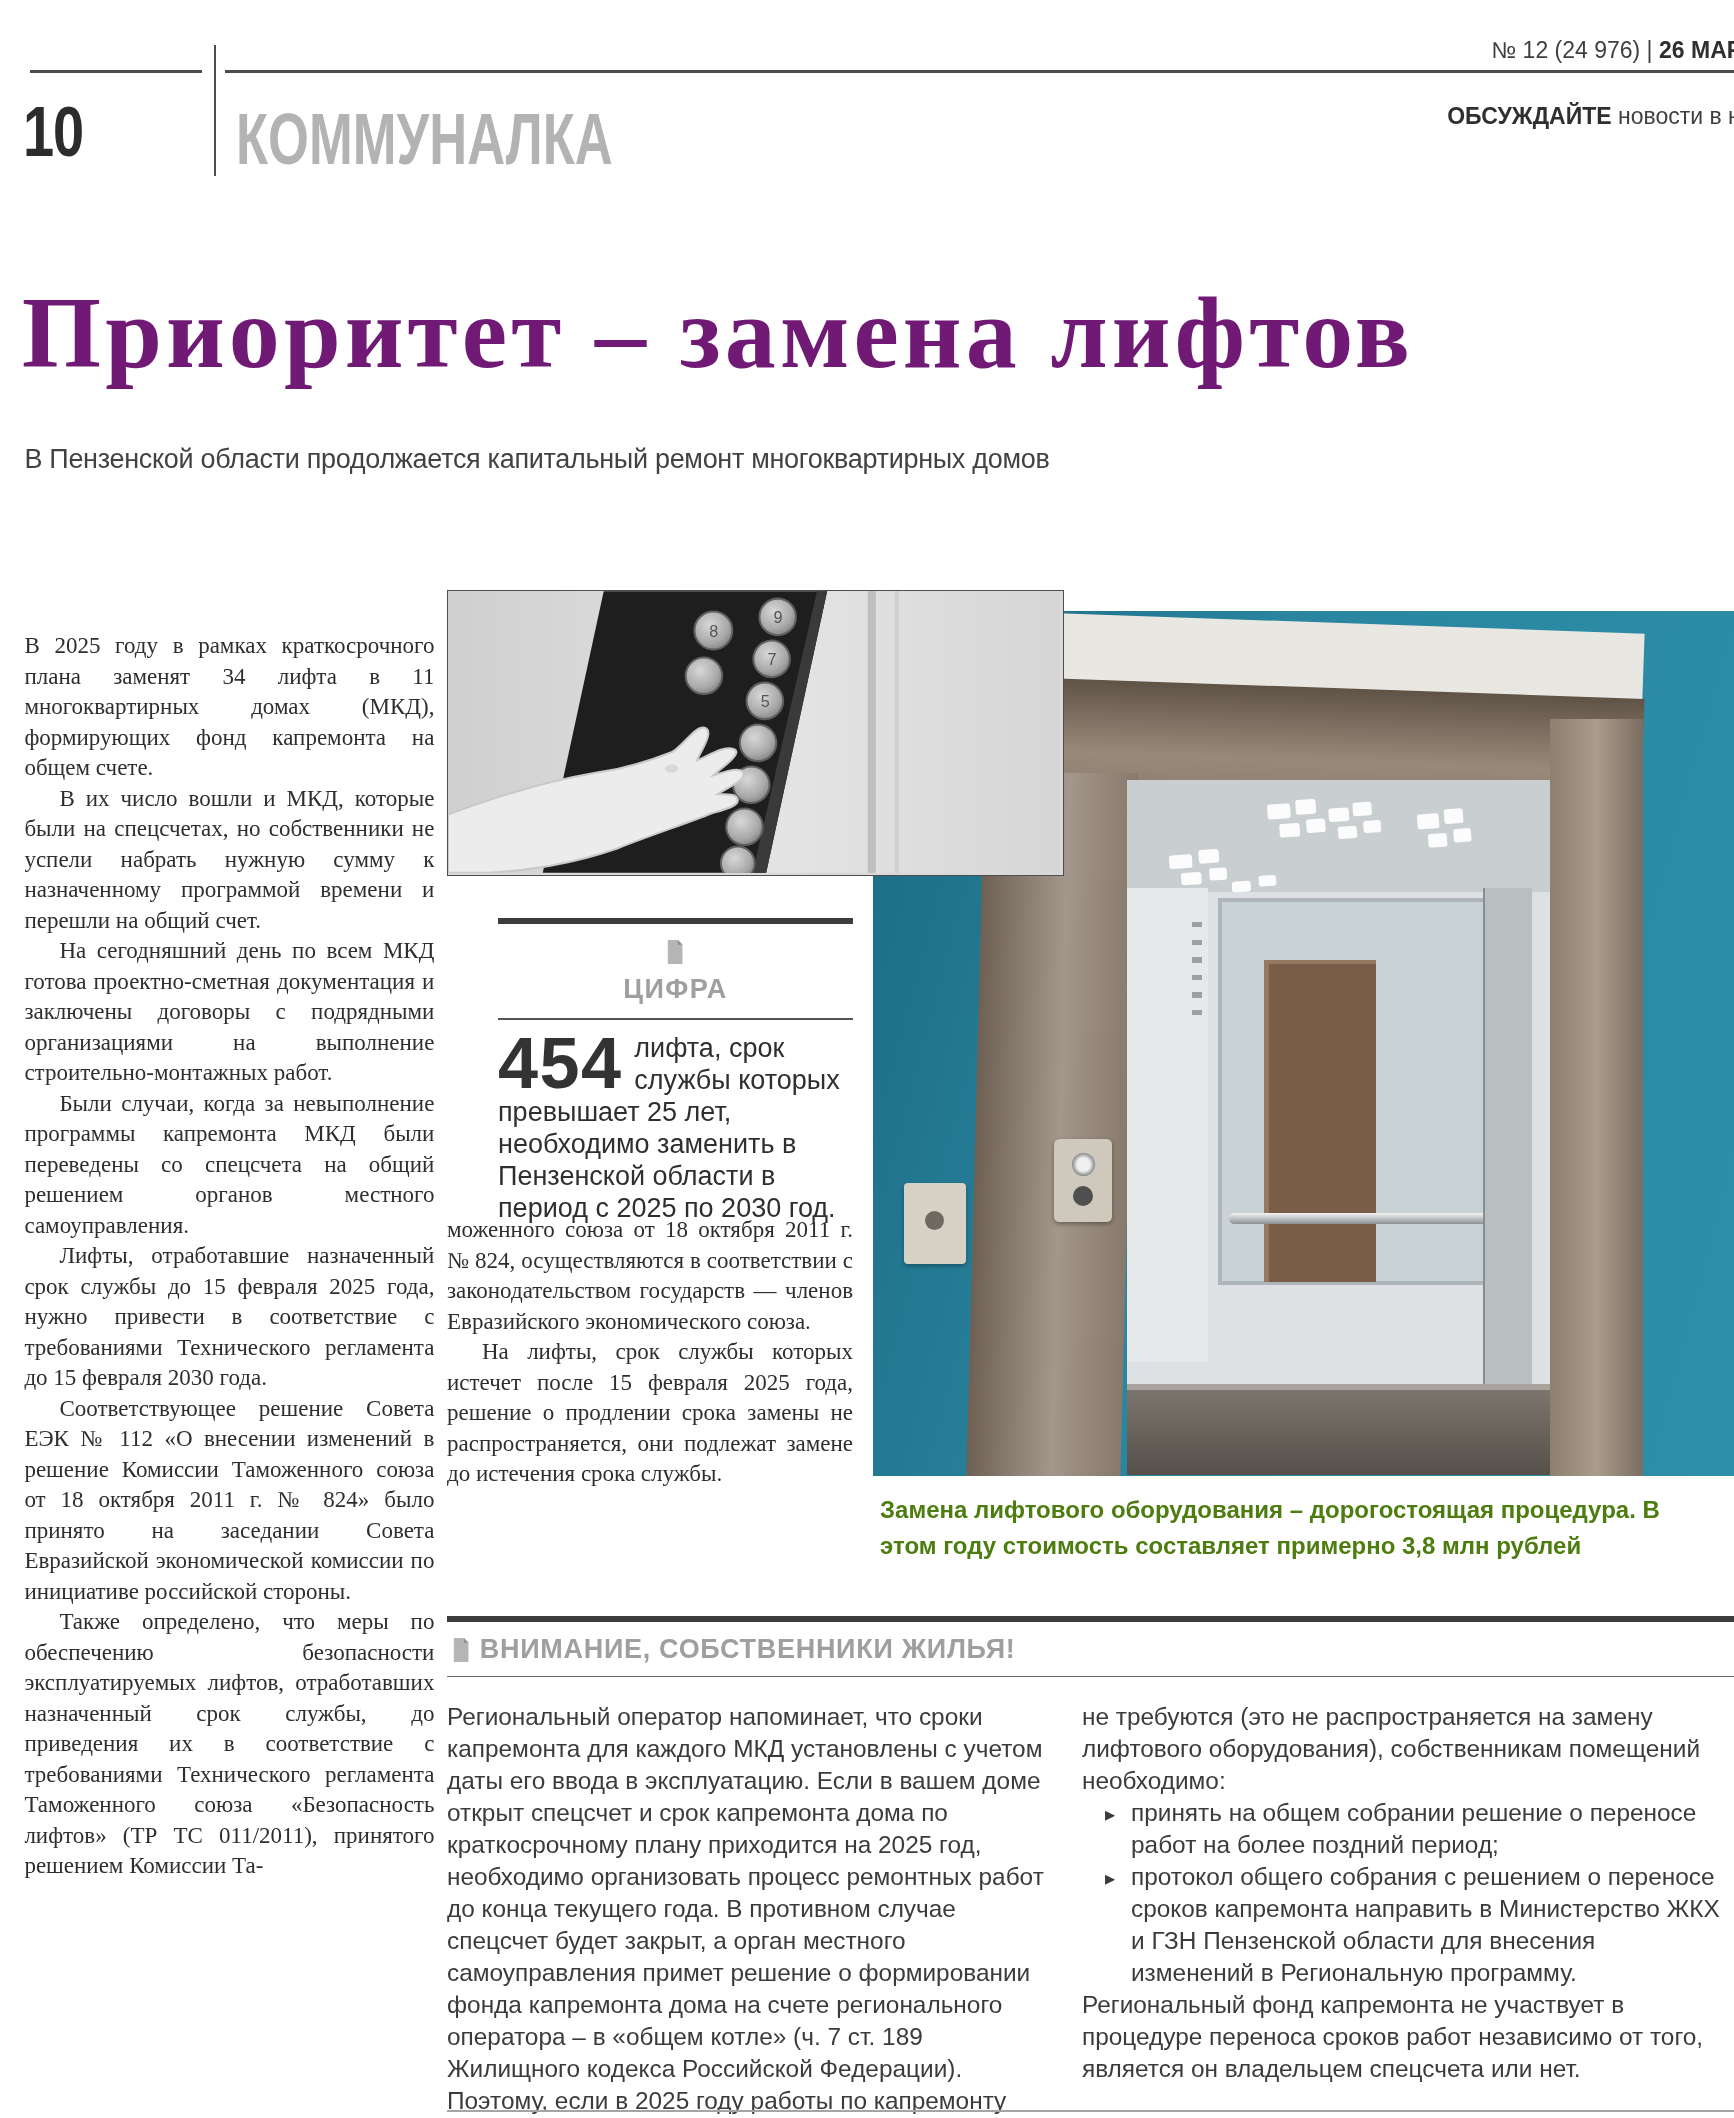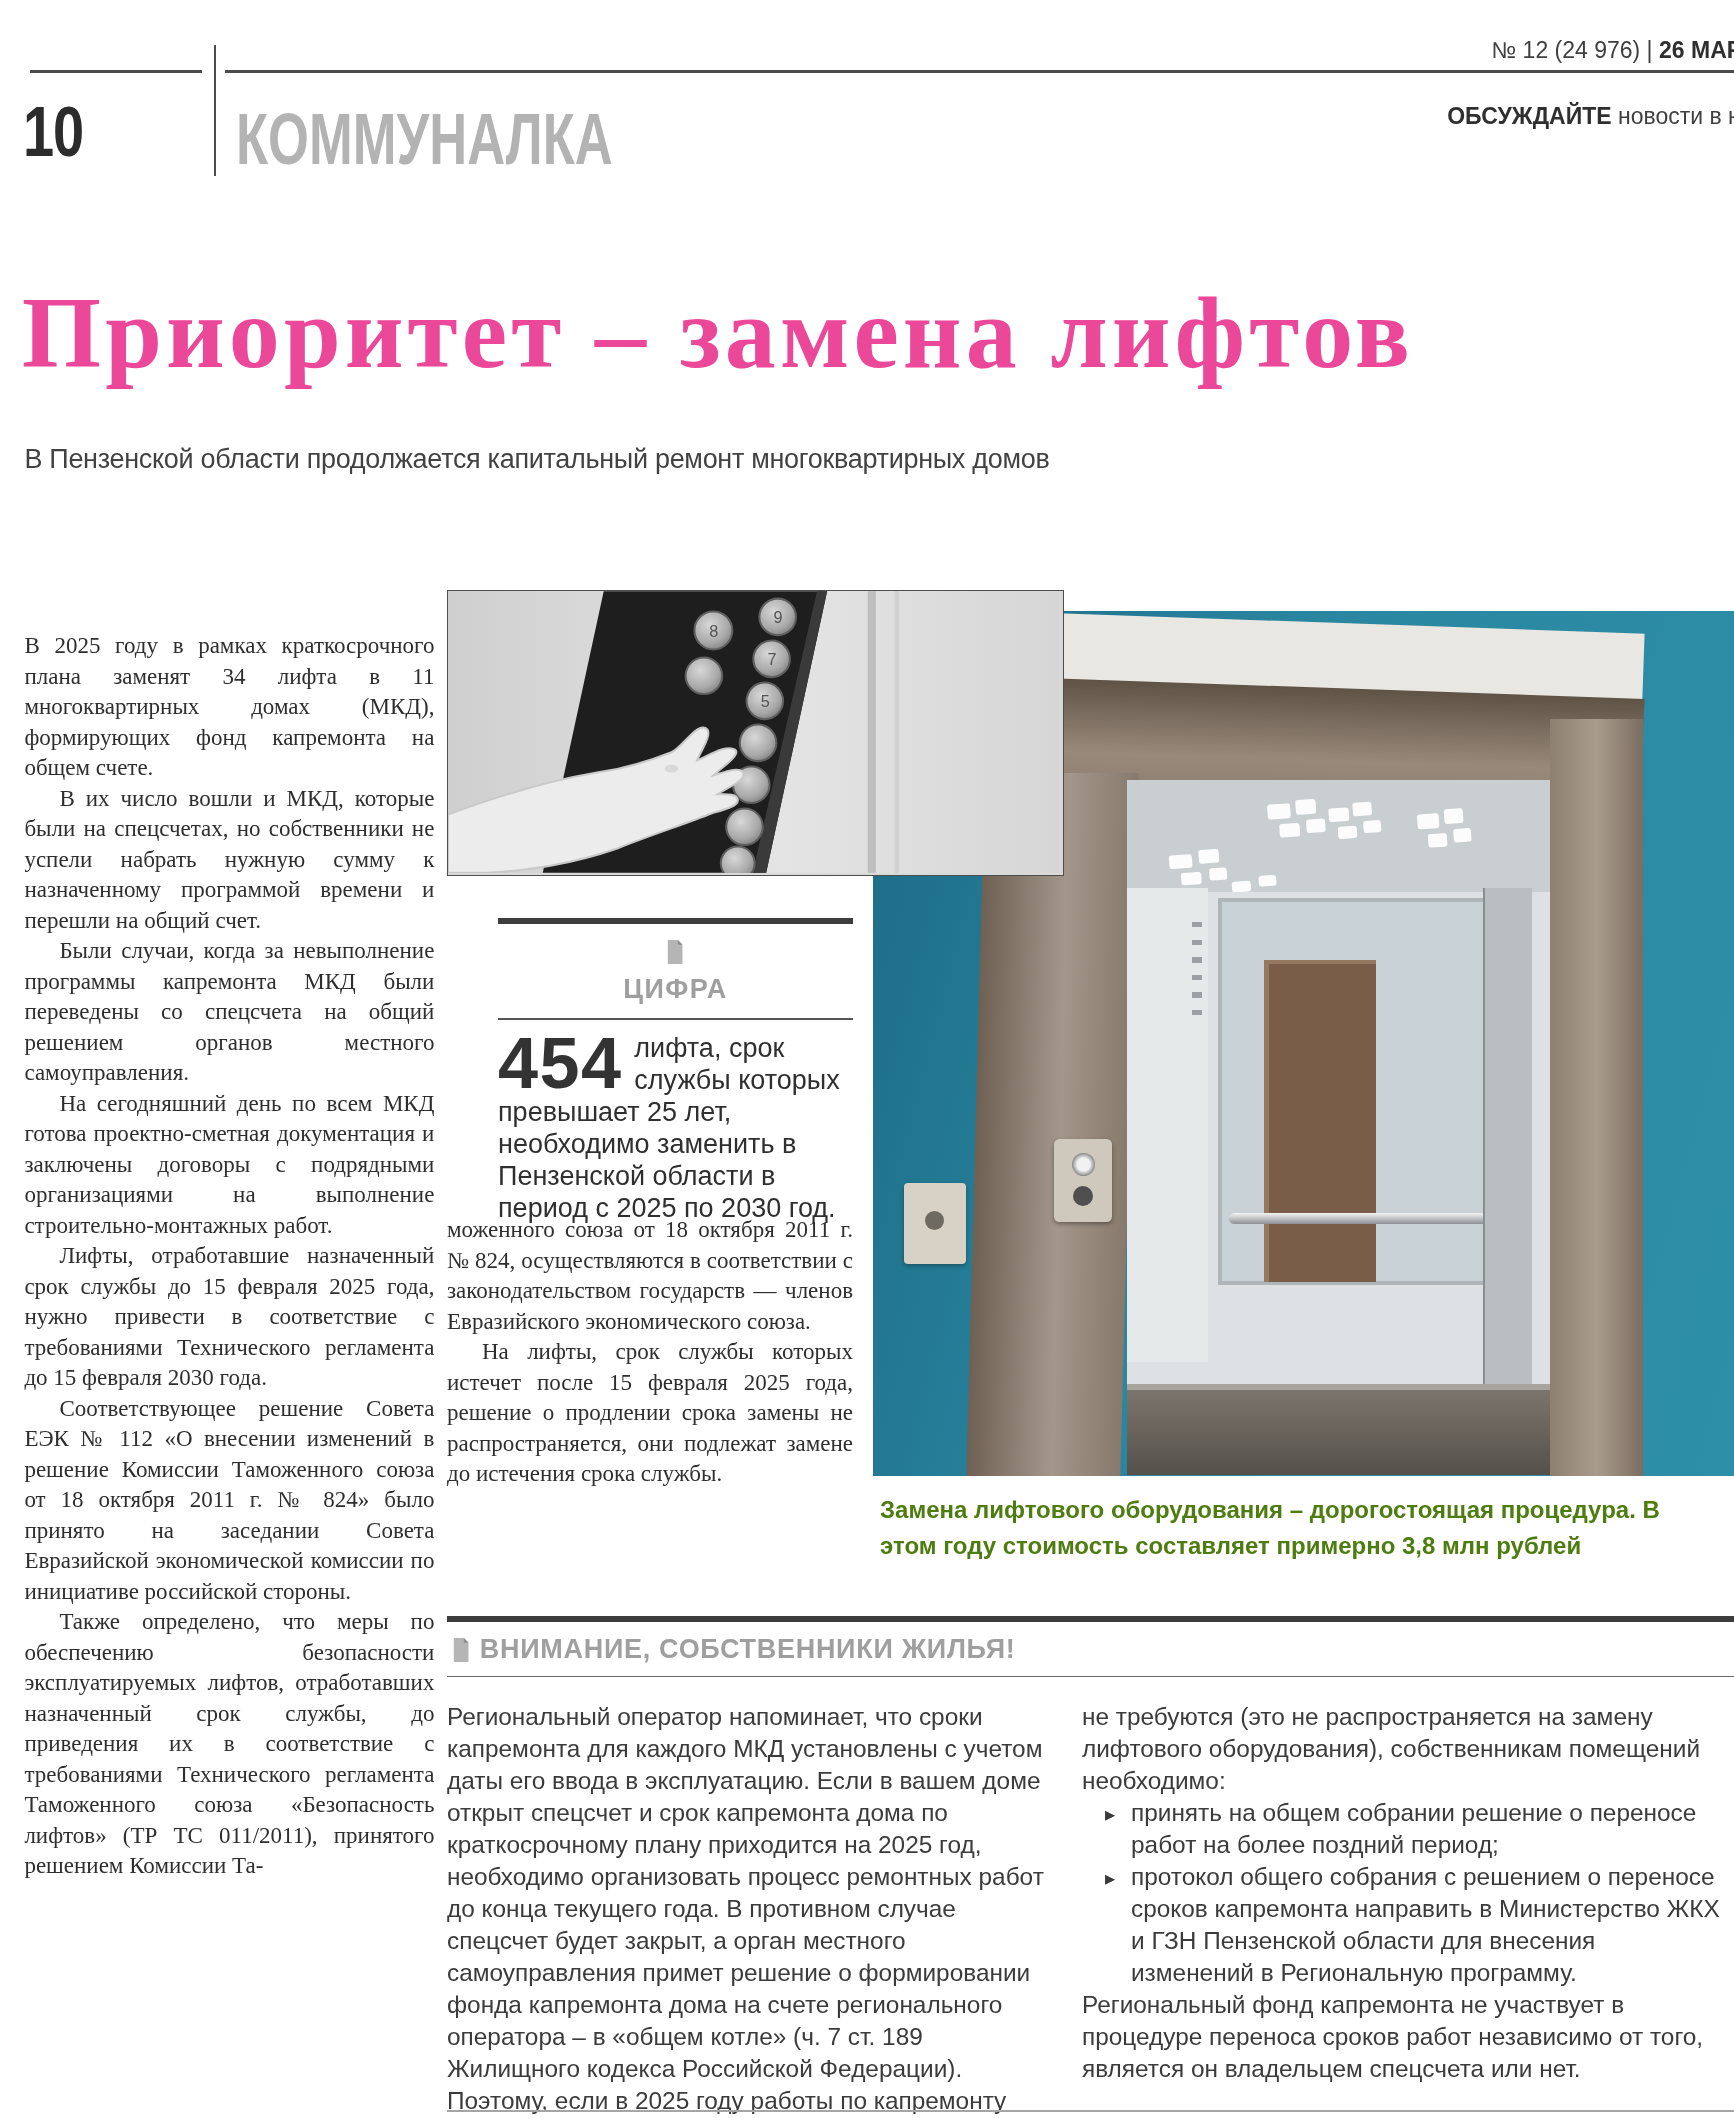--- a/index.html
+++ b/index.html
@@ -15,21 +15,21 @@
         letter-spacing:-1.4px;line-height:1;color:#2c2c2c;transform:scaleX(.8);transform-origin:left top;}
   .section-title{position:absolute;left:236px;top:102px;font-size:73px;font-weight:bold;
         line-height:1;color:#b3b3b3;letter-spacing:0;transform:scaleX(.72);transform-origin:left top;white-space:nowrap;}
   .issue-line{position:absolute;right:-8.1px;top:37px;font-size:23px;color:#3f3f3f;white-space:nowrap;}
   .issue-line b{font-weight:bold;color:#2f2f2f;}
   .engage-line{position:absolute;right:-6.8px;top:103px;font-size:23px;color:#3f3f3f;white-space:nowrap;}
   .engage-line b{font-weight:bold;color:#2f2f2f;}
 
   
   .headline{position:absolute;left:21.7px;top:274px;margin:0;font-family:"Liberation Serif",serif;
-        font-size:102px;font-weight:bold;letter-spacing:4.1px;line-height:1.15;color:#ec4899;white-space:nowrap;}
+        font-size:102px;font-weight:bold;letter-spacing:4.1px;line-height:1.15;color:#701a75;white-space:nowrap;}
   .subtitle{position:absolute;left:24.4px;top:433px;width:1192px;font-size:27px;line-height:52px;
         color:#424242;letter-spacing:-0.3px;}
 
   
   .col{position:absolute;font-family:"Liberation Serif",serif;font-size:23px;line-height:30.5px;
         color:#2e2e2e;text-align:justify;}
   .col1{left:24.4px;top:631px;width:410px;}
   .col2{left:447px;top:1215px;width:406px;}
   .para{margin:0;}
   .para + .para{text-indent:35px;}
@@ -114,22 +114,22 @@
   <div class="section-title">КОММУНАЛКА</div>
   <div class="issue-line"><span>№ 12 (24 976) | </span><b>26 МАР</b></div>
   <div class="engage-line"><b>ОБСУЖДАЙТЕ</b><span> новости в н</span></div>
 
   <h1 class="headline">Приоритет – замена лифтов</h1>
   <div class="subtitle">В Пензенской области продолжается капитальный ремонт многоквартирных домов</div>
 
   <div class="col col1">
     <p class="para">В 2025 году в рамках краткосрочного плана заменят 34 лифта в 11 многоквартирных домах (МКД), формирующих фонд капремонта на общем счете.</p>
     <p class="para">В их число вошли и МКД, которые были на спецсчетах, но собственники не успели набрать нужную сумму к назначенному программой времени и перешли на общий счет.</p>
+    <p class="para">На сегодняшний день по всем МКД готова проектно-сметная документация и заключены договоры с подрядными организациями на выполнение строительно-монтажных работ.</p>
     <p class="para">Были случаи, когда за невыполнение программы капремонта МКД были переведены со спецсчета на общий решением органов местного самоуправления.</p>
-    <p class="para">На сегодняшний день по всем МКД готова проектно-сметная документация и заключены договоры с подрядными организациями на выполнение строительно-монтажных работ.</p>
     <p class="para">Лифты, отработавшие назначенный срок службы до 15 февраля 2025 года, нужно привести в соответствие с требованиями Технического регламента до 15 февраля 2030 года.</p>
     <p class="para">Соответствующее решение Совета ЕЭК № 112 «О внесении изменений в решение Комиссии Таможенного союза от 18 октября 2011 г. № 824» было принято на заседании Совета Евразийской экономической комиссии по инициативе российской стороны.</p>
     <p class="para">Также определено, что меры по обеспечению безопасности эксплуатируемых лифтов, отработавших назначенный срок службы, до приведения их в соответствие с требованиями Технического регламента Таможенного союза «Безопасность лифтов» (ТР ТС 011/2011), принятого решением Комиссии Та-</p>
   </div>
 
   <div class="color-photo">
     <div class="cp cp-ceilingband"></div>
     <div class="cp cp-lintel"></div>
     <div class="cp cp-jamb-left"></div>
     <div class="cp cp-interior">

